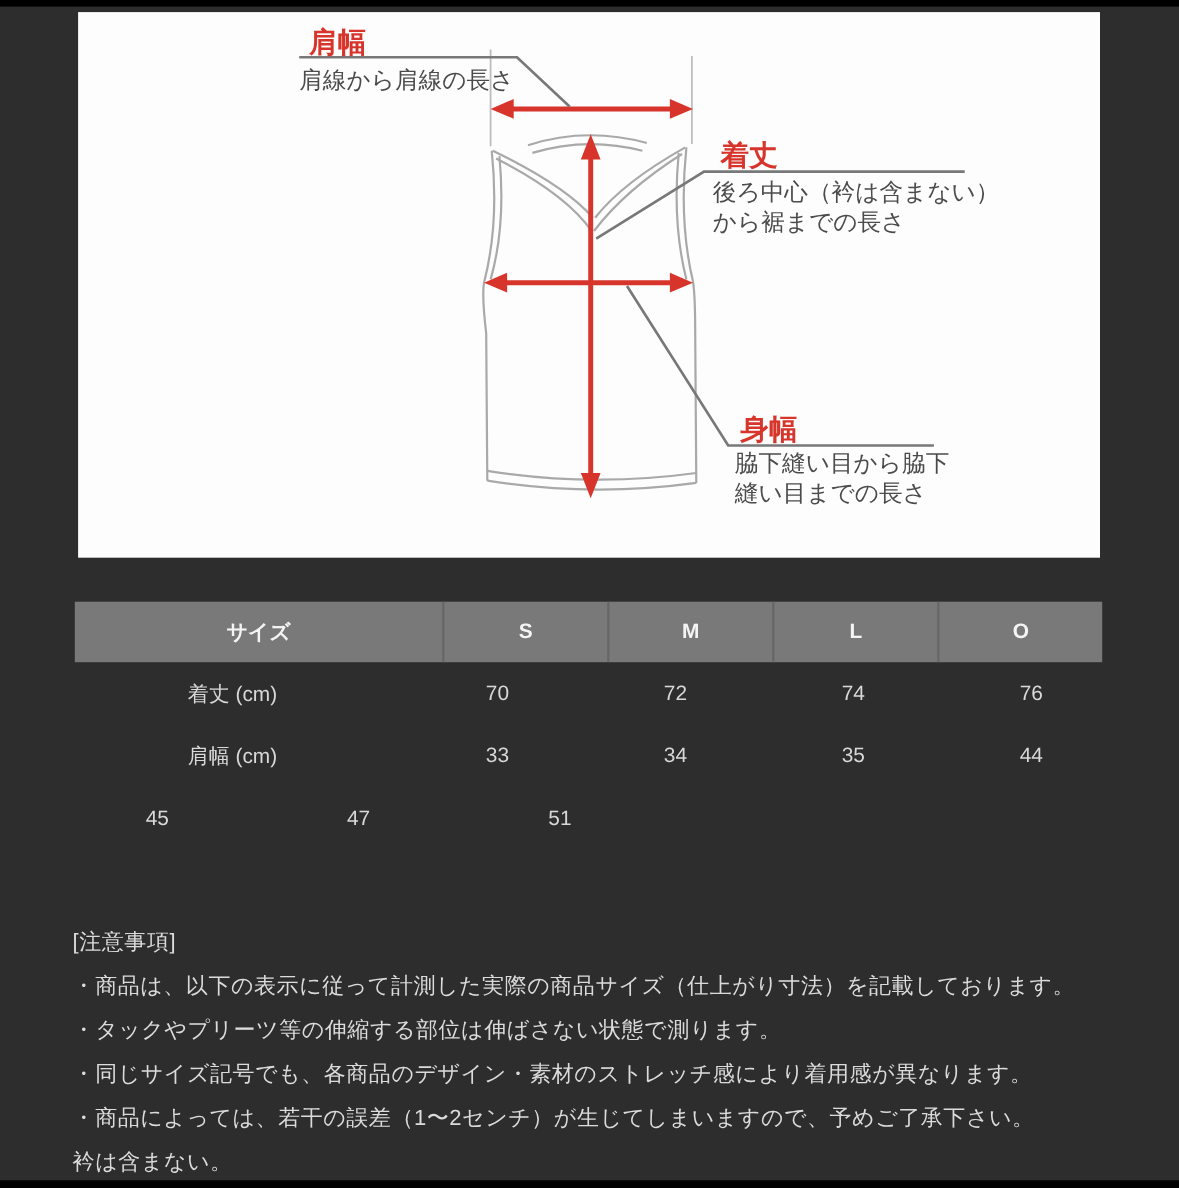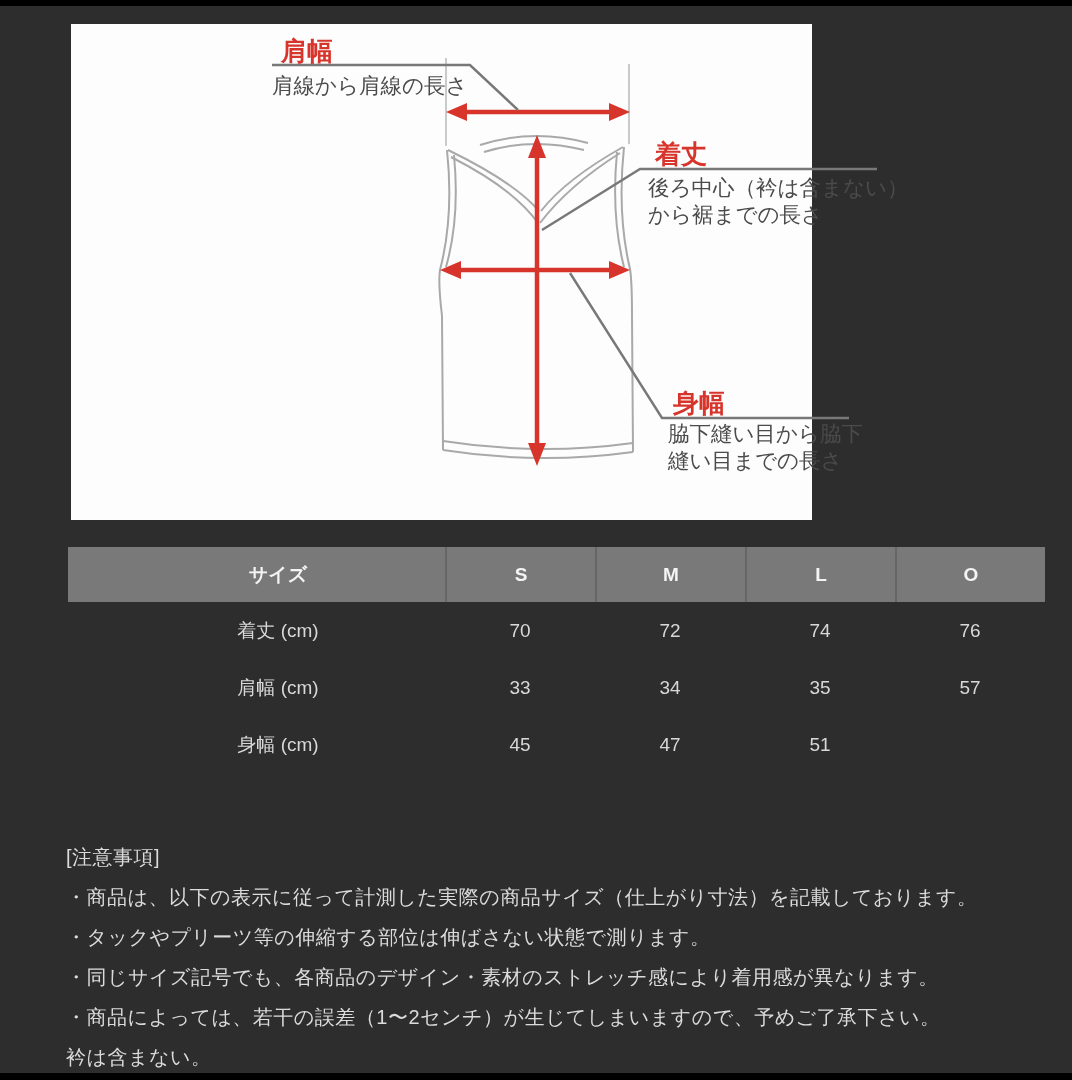--- a/index.html
+++ b/index.html
@@ -7,31 +7,31 @@
     width:1072px;height:1080px;position:relative;overflow:hidden;
     font-family:"Liberation Sans","DejaVu Sans",sans-serif;
     background:#2d2d2d;
   }
   .bar{position:absolute;left:0;width:1072px;background:#000;}
   #top-bar{top:0;height:6px;}
   #bottom-bar{top:1073px;height:7px;z-index:9;}
 
   
   #diagram-panel{
-    position:absolute;left:71px;top:24px;width:741px;height:496px;
+    position:absolute;left:71px;top:11px;width:929px;height:496px;
     background:#fdfdfd;
   }
 
   
   #size-table{position:absolute;left:68px;top:547px;width:934px;}
-  .trow{display:flex;width:934px;padding-left:43px;}
+  .trow{display:flex;width:934px;}
   .thead{background:#797979;height:55px;}
   .thead .cell{color:#f4f4f4;font-weight:bold;border-left:2px solid #666;}
   .thead .cell:first-child{border-left:none;}
-  .tbody-row{height:57px;}
+  .tbody-row{height:57px;gap:33px;}
   .cell{
     display:flex;align-items:center;justify-content:center;
     font-size:19px;color:#d8d8d8;box-sizing:border-box;
   }
   .cell.c0{width:334px;}
   .cell.cn{width:150px;}
 
   
   #notes{
     position:absolute;left:66px;top:832px;width:965px;
@@ -120,24 +120,23 @@
     <div class="cell cn">70</div>
     <div class="cell cn">72</div>
     <div class="cell cn">74</div>
     <div class="cell cn">76</div>
   </div>
   <div class="trow tbody-row">
     <div class="cell c0">肩幅 (cm)</div>
     <div class="cell cn">33</div>
     <div class="cell cn">34</div>
     <div class="cell cn">35</div>
-    <div class="cell cn">57</div>
+    <div class="cell cn">44</div>
   </div>
   <div class="trow tbody-row">
-    <div class="cell c0">身幅 (cm)</div>
     <div class="cell cn">45</div>
     <div class="cell cn">47</div>
     <div class="cell cn">51</div>
   </div>
 </div>
 
 <div id="notes">
   <div>[注意事項]</div>
   <div>・商品は、以下の表示に従って計測した実際の商品サイズ（仕上がり寸法）を記載しております。</div>
   <div>・タックやプリーツ等の伸縮する部位は伸ばさない状態で測ります。</div>

